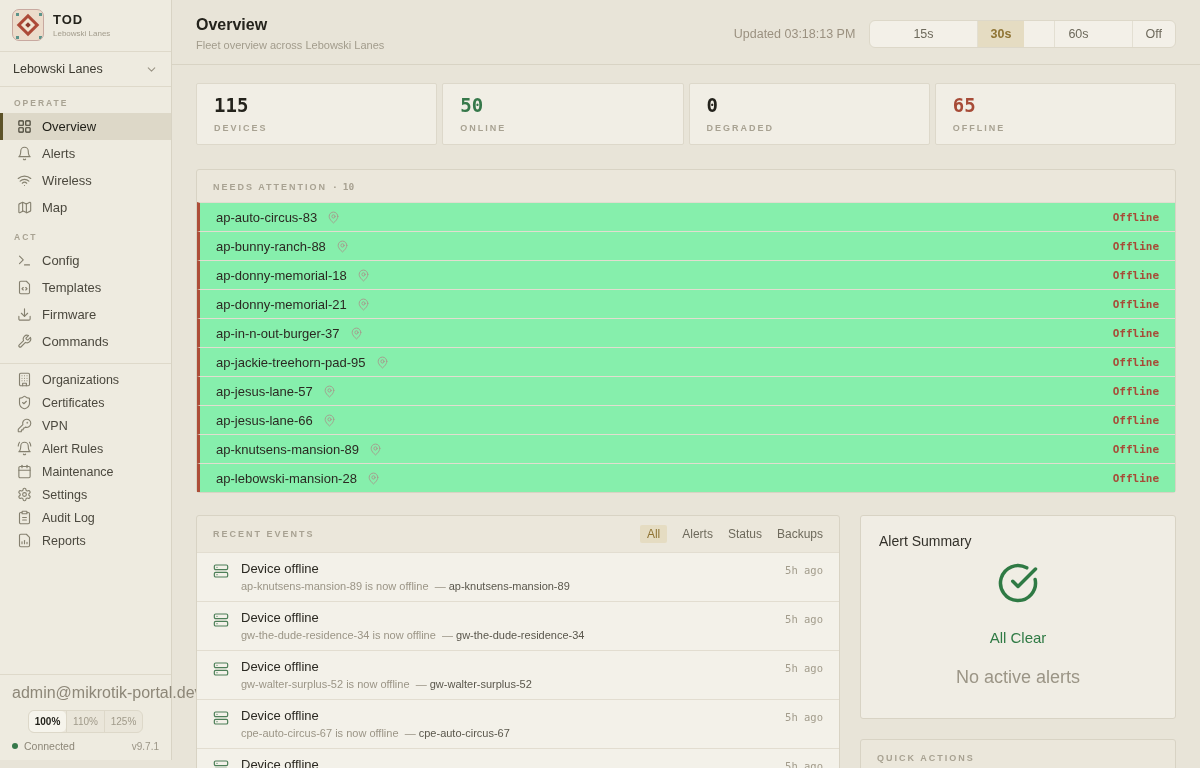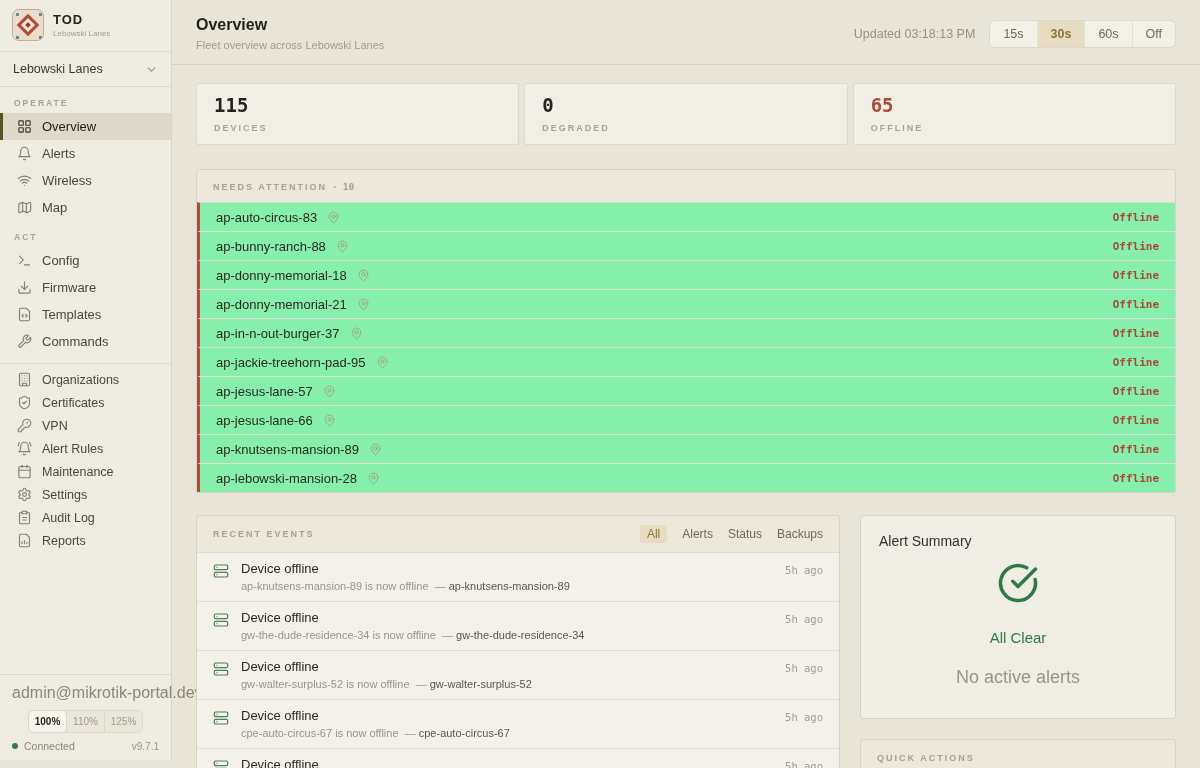--- a/index.html
+++ b/index.html
@@ -88,21 +88,21 @@
   .page-title { font-size:16px; font-weight:bold; color:#24231c; }
   .page-sub { font-size:11px; color:#a29c8c; margin-top:5px; }
   .header-right { display:flex; align-items:center; gap:14px; }
   .updated { font-size:12.5px; color:#9b9180; }
   .seg {
     display:flex; border:1px solid #ddd8c9; border-radius:6px;
     overflow:hidden; background:#f3f0e8;
   }
   .seg-btn {
     padding:6px 13px; font-size:12.5px; color:#6e6a5c; background:transparent;
-    border:none; cursor:pointer; font-family:"Liberation Sans", sans-serif;
+    border:none; cursor:pointer; font-family:"Liberation Sans", sans-serif;margin-left:30px;
   }
   .seg-btn + .seg-btn { border-left:1px solid #e3dfd2; }
   .seg-btn.active { background:#e5dcc2; color:#8f7434; font-weight:bold; }
 
   .content { flex:1; padding:18px 24px 0; display:flex; flex-direction:column; overflow:hidden; }
 
   .stats-row { display:flex; gap:5px; }
   .stat-card {
     flex:1; background:#f1eee5; border:1px solid #ddd8ca; border-radius:2px;
     padding:10px 17px 11px;
@@ -232,36 +232,36 @@
           <svg width="15" height="15" viewBox="0 0 24 24" fill="none" stroke="currentColor" stroke-width="1.8" stroke-linecap="round" stroke-linejoin="round">
             <polyline points="4 17 10 11 4 5"></polyline>
             <line x1="12" y1="19" x2="20" y2="19"></line>
           </svg>
         </span>
       <span>Config</span>
     </div>
     <div class="side-item">
       <span class="icn">
           <svg width="15" height="15" viewBox="0 0 24 24" fill="none" stroke="currentColor" stroke-width="1.8" stroke-linecap="round" stroke-linejoin="round">
+            <path d="M15 2H6a2 2 0 0 0-2 2v16a2 2 0 0 0 2 2h12a2 2 0 0 0 2-2V7Z"></path>
+            <path d="m10 12-2 2 2 2"></path>
+            <path d="m14 12 2 2-2 2"></path>
+          </svg>
+        </span>
+      <span>Templates</span>
+    </div>
+    <div class="side-item">
+      <span class="icn">
+          <svg width="15" height="15" viewBox="0 0 24 24" fill="none" stroke="currentColor" stroke-width="1.8" stroke-linecap="round" stroke-linejoin="round">
             <path d="M21 15v4a2 2 0 0 1-2 2H5a2 2 0 0 1-2-2v-4"></path>
             <polyline points="7 10 12 15 17 10"></polyline>
             <line x1="12" y1="15" x2="12" y2="3"></line>
           </svg>
         </span>
       <span>Firmware</span>
-    </div>
-    <div class="side-item">
-      <span class="icn">
-          <svg width="15" height="15" viewBox="0 0 24 24" fill="none" stroke="currentColor" stroke-width="1.8" stroke-linecap="round" stroke-linejoin="round">
-            <path d="M15 2H6a2 2 0 0 0-2 2v16a2 2 0 0 0 2 2h12a2 2 0 0 0 2-2V7Z"></path>
-            <path d="m10 12-2 2 2 2"></path>
-            <path d="m14 12 2 2-2 2"></path>
-          </svg>
-        </span>
-      <span>Templates</span>
     </div>
     <div class="side-item">
       <span class="icn">
           <svg width="15" height="15" viewBox="0 0 24 24" fill="none" stroke="currentColor" stroke-width="1.8" stroke-linecap="round" stroke-linejoin="round">
             <path d="M14.7 6.3a1 1 0 0 0 0 1.4l1.6 1.6a1 1 0 0 0 1.4 0l3.77-3.77a6 6 0 0 1-7.94 7.94l-6.91 6.91a2.12 2.12 0 0 1-3-3l6.91-6.91a6 6 0 0 1 7.94-7.94l-3.76 3.76z"></path>
           </svg>
         </span>
       <span>Commands</span>
     </div>
 
@@ -398,20 +398,24 @@
       </div>
     </div>
   </div>
 
   <div class="content">
 
     <div class="stats-row">
       <div class="stat-card">
         <div class="stat-val">115</div>
         <div class="stat-label">DEVICES</div>
+      </div>
+      <div class="stat-card">
+        <div class="stat-val green">50</div>
+        <div class="stat-label">ONLINE</div>
       </div>
       <div class="stat-card">
         <div class="stat-val">0</div>
         <div class="stat-label">DEGRADED</div>
       </div>
       <div class="stat-card">
         <div class="stat-val red">65</div>
         <div class="stat-label">OFFLINE</div>
       </div>
     </div>

